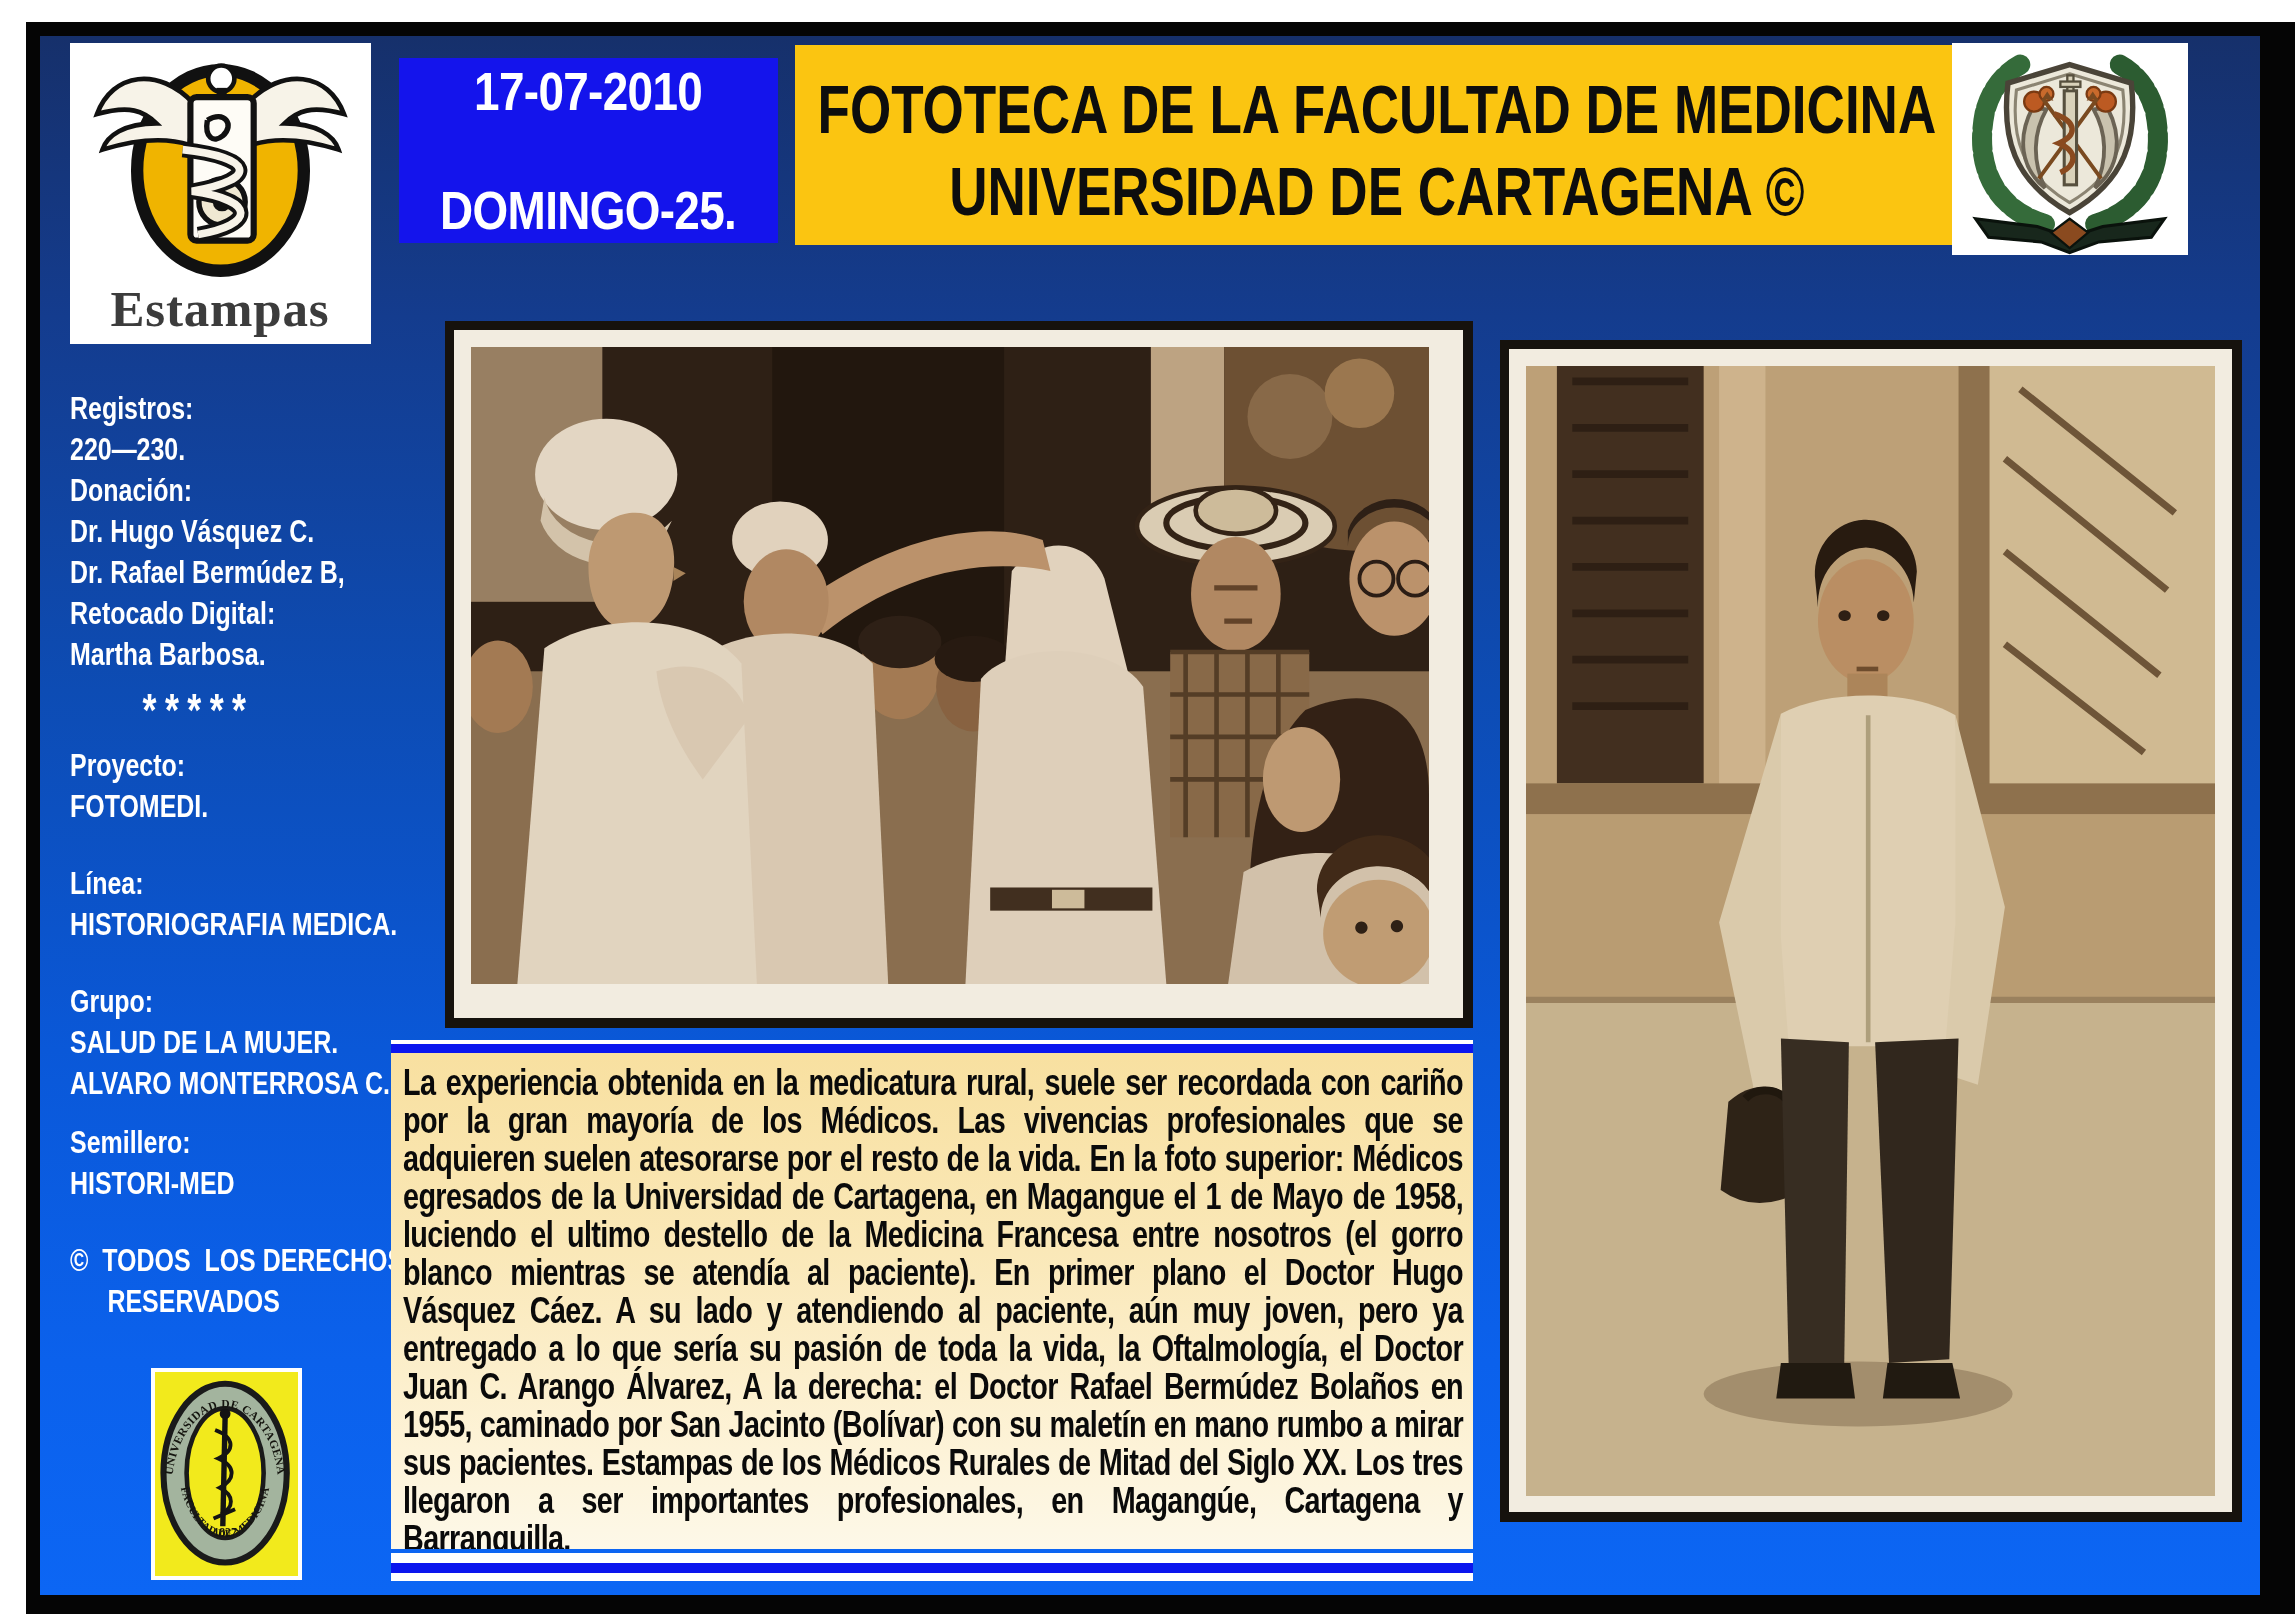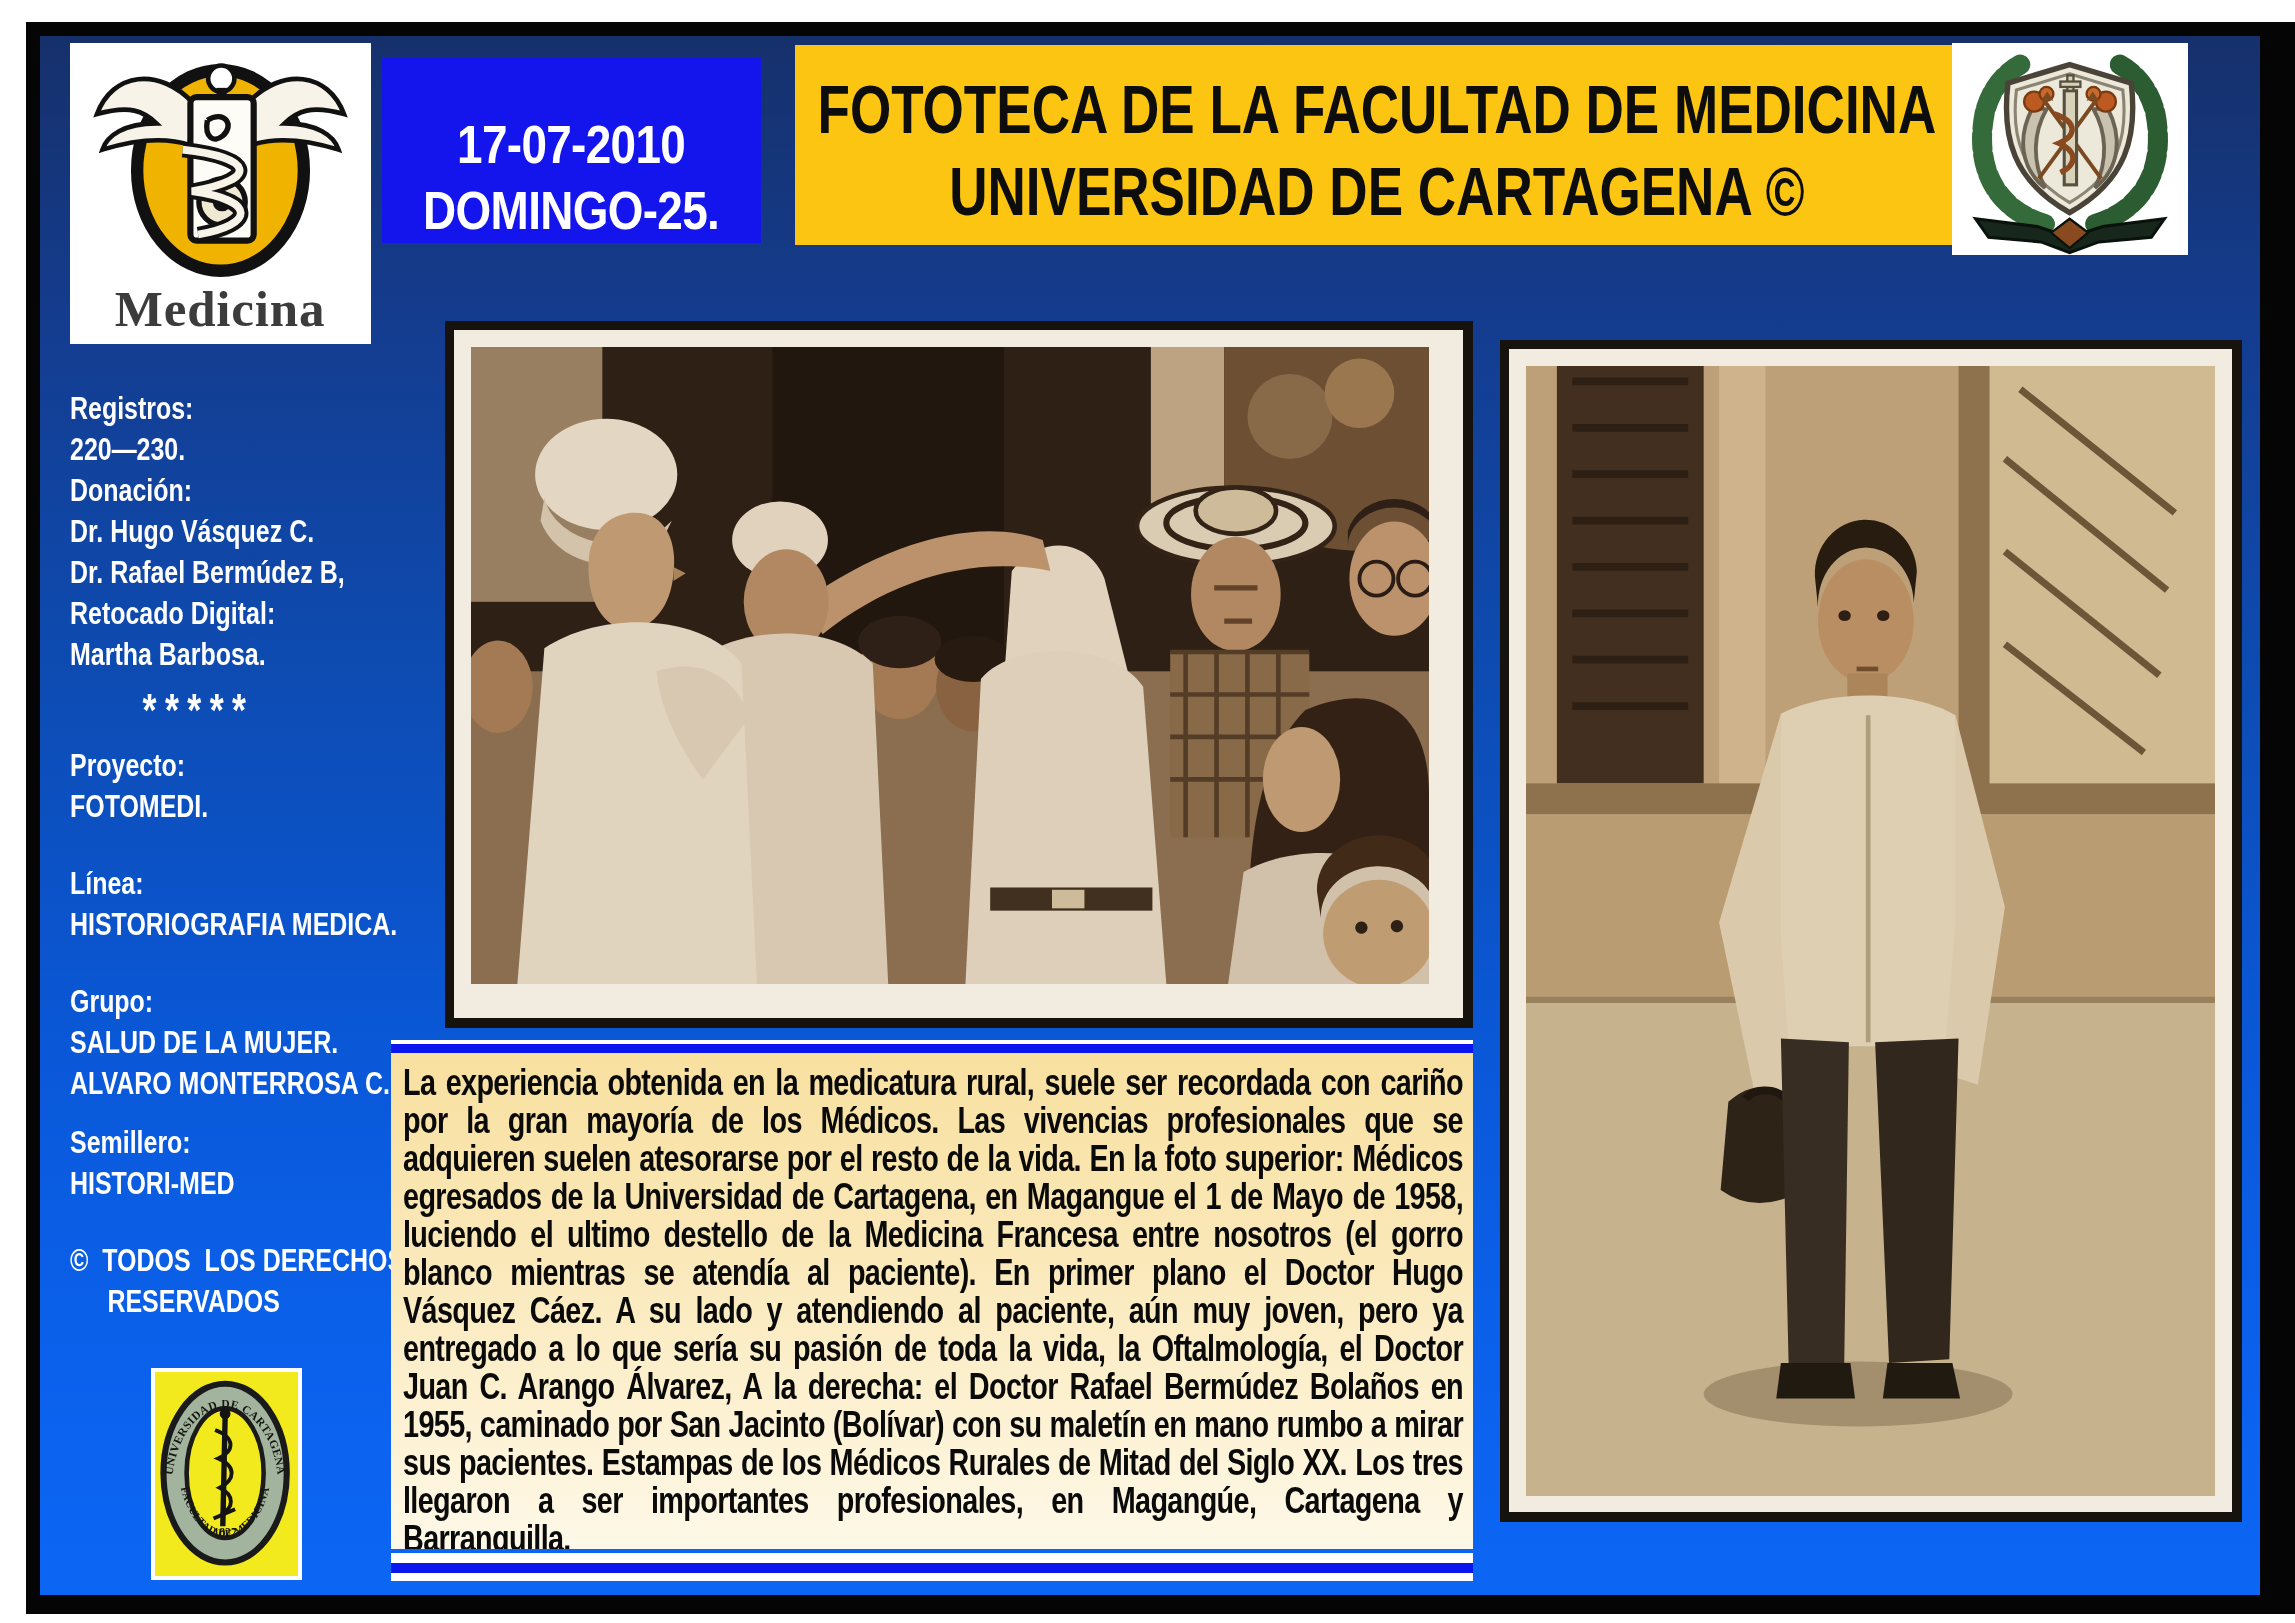--- a/index.html
+++ b/index.html
@@ -9,22 +9,22 @@
          border:14px solid #050505;border-right-width:36px;border-bottom-width:19.3px;
          background:linear-gradient(180deg,#16306b 0%,#143c8e 18%,#0d4cb4 42%,#0a58d8 65%,#0b61ec 85%,#0c66f4 100%);}
   .abs{position:absolute;}
   .cond{transform-origin:0 0;transform:scaleX(0.78);}
   .cond84{transform-origin:0 0;transform:scaleX(0.84);}
   .cond80{transform-origin:0 0;transform:scaleX(0.80);}
 
   .logo-box{left:30px;top:7px;width:301px;height:301px;background:#ffffff;text-align:center;}
   .logo-word{font-family:"Liberation Serif",serif;font-size:51px;font-weight:bold;color:#3c3c3c;margin-top:-6.2px;letter-spacing:0.8px;}
 
-  .date-box{left:342px;top:22.4px;width:379px;height:185px;background:#1414ec;color:#ffffff;
-            display:flex;flex-direction:column;align-items:center;justify-content:flex-end;}
+  .date-box{left:359px;top:22.4px;width:379px;height:185px;background:#1414ec;color:#ffffff;
+            display:flex;flex-direction:column;align-items:center;justify-content:space-between;}
   .date-line{font-weight:bold;font-size:54px;line-height:66px;letter-spacing:-0.8px;transform:scaleX(0.85);}
 
   .banner{left:755px;top:9.3px;width:1164px;height:200px;background:#fbc511;overflow:hidden;}
   .banner-inner{width:1492px;padding-top:23px;text-align:center;color:#0d0d0d;font-weight:bold;
                 font-size:68px;line-height:82px;letter-spacing:0px;}
   .subtitle{left:753px;top:215px;width:1144px;height:51px;background:#ffffff;overflow:hidden;}
   .subtitle-inner{width:1362px;text-align:center;color:#111;font-weight:bold;font-size:45px;line-height:51px;}
 
   .crest-box{left:1912px;top:7.7px;width:236px;height:212px;background:#ffffff;}
 
@@ -64,21 +64,21 @@
       <rect x="190" y="58" width="13" height="16" fill="#111"></rect>
 
       <rect x="156" y="70" width="82" height="186" rx="8" fill="#fefcf6" stroke="#111" stroke-width="8"></rect>
       <path d="M178,100 c22,-14 36,6 20,20 c-12,10 -24,2 -20,-20" fill="none" stroke="#111" stroke-width="7"></path>
       <circle cx="197" cy="206" r="30" fill="#efe8d2" stroke="#111" stroke-width="7"></circle>
       <circle cx="197" cy="206" r="12" fill="#111"></circle>
 
       <path d="M146,138 C236,148 248,176 158,192 C244,204 238,236 166,248" fill="none" stroke="#111" stroke-width="20"></path>
       <path d="M146,138 C236,148 248,176 158,192 C244,204 238,236 166,248" fill="none" stroke="#f7f3e8" stroke-width="10"></path>
     </svg>
-    <div class="logo-word">Medicina</div>
+    <div class="logo-word">Estampas</div>
   </div>
 
   <div class="abs date-box">
     <div class="date-line">17-07-2010</div>
     <div class="date-line">DOMINGO-25.</div>
   </div>
 
   <div class="abs banner">
     <div class="banner-inner cond">
       <div>FOTOTECA DE LA FACULTAD DE MEDICINA</div>

